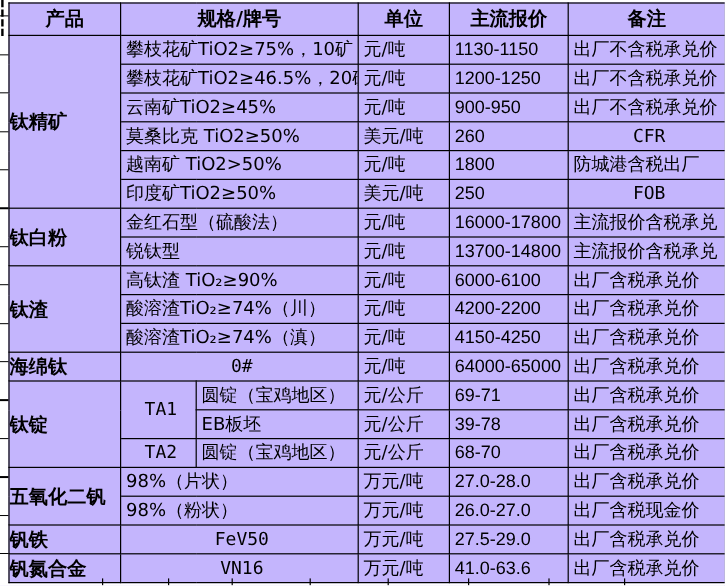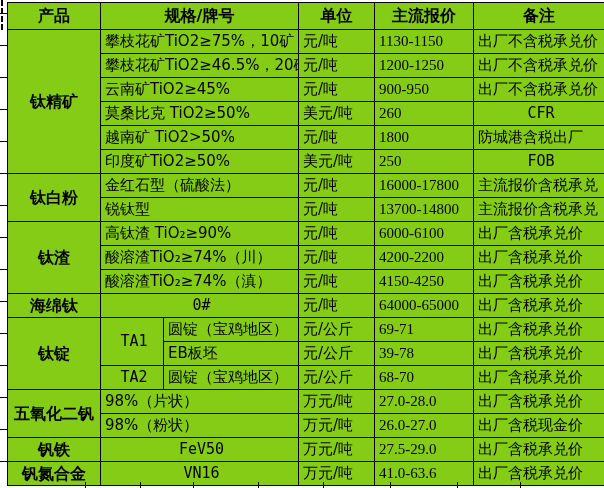--- a/index.html
+++ b/index.html
@@ -32,21 +32,21 @@
     left: 1px; top: 0;
     width: 0; height: 30px;
     border-left: 2px dashed #000000;
   }
   table#price-table {
     position: absolute;
     left: 7px; top: 2px;
     width: 597px;
     border-collapse: collapse;
     table-layout: fixed;
-    background: #84cc16;
+    background: #c4b5fd;
   }
   #price-table th, #price-table td {
     border: 1px solid #000000;
     overflow: hidden;
     white-space: nowrap;
     vertical-align: middle;
     font-size: 15px;
     line-height: 1;
     padding: 0 0 0 4px;
   }
@@ -54,24 +54,24 @@
     height: 27px;
     font-size: 16px;
     font-weight: bold;
     text-align: center;
     padding: 0;
   }
   #price-table tbody tr { height: 24px; }
   #price-table td.product {
     font-size: 16px;
     font-weight: bold;
-    text-align: center;
+    text-align: left;
     padding: 0;
   }
-  #price-table td.price { font-family: Liberation Serif, serif; font-size: 15px; }
+  #price-table td.price { font-family: Liberation Sans, sans-serif; font-size: 15px; }
   #price-table td.latin { font-family: "DejaVu Sans Mono", monospace; text-align: center; }
   
   .stub {
     position: absolute;
     top: 482px;
     width: 0; height: 6px;
     border-left: 1px solid #000000;
   }
 </style>
 </head>

